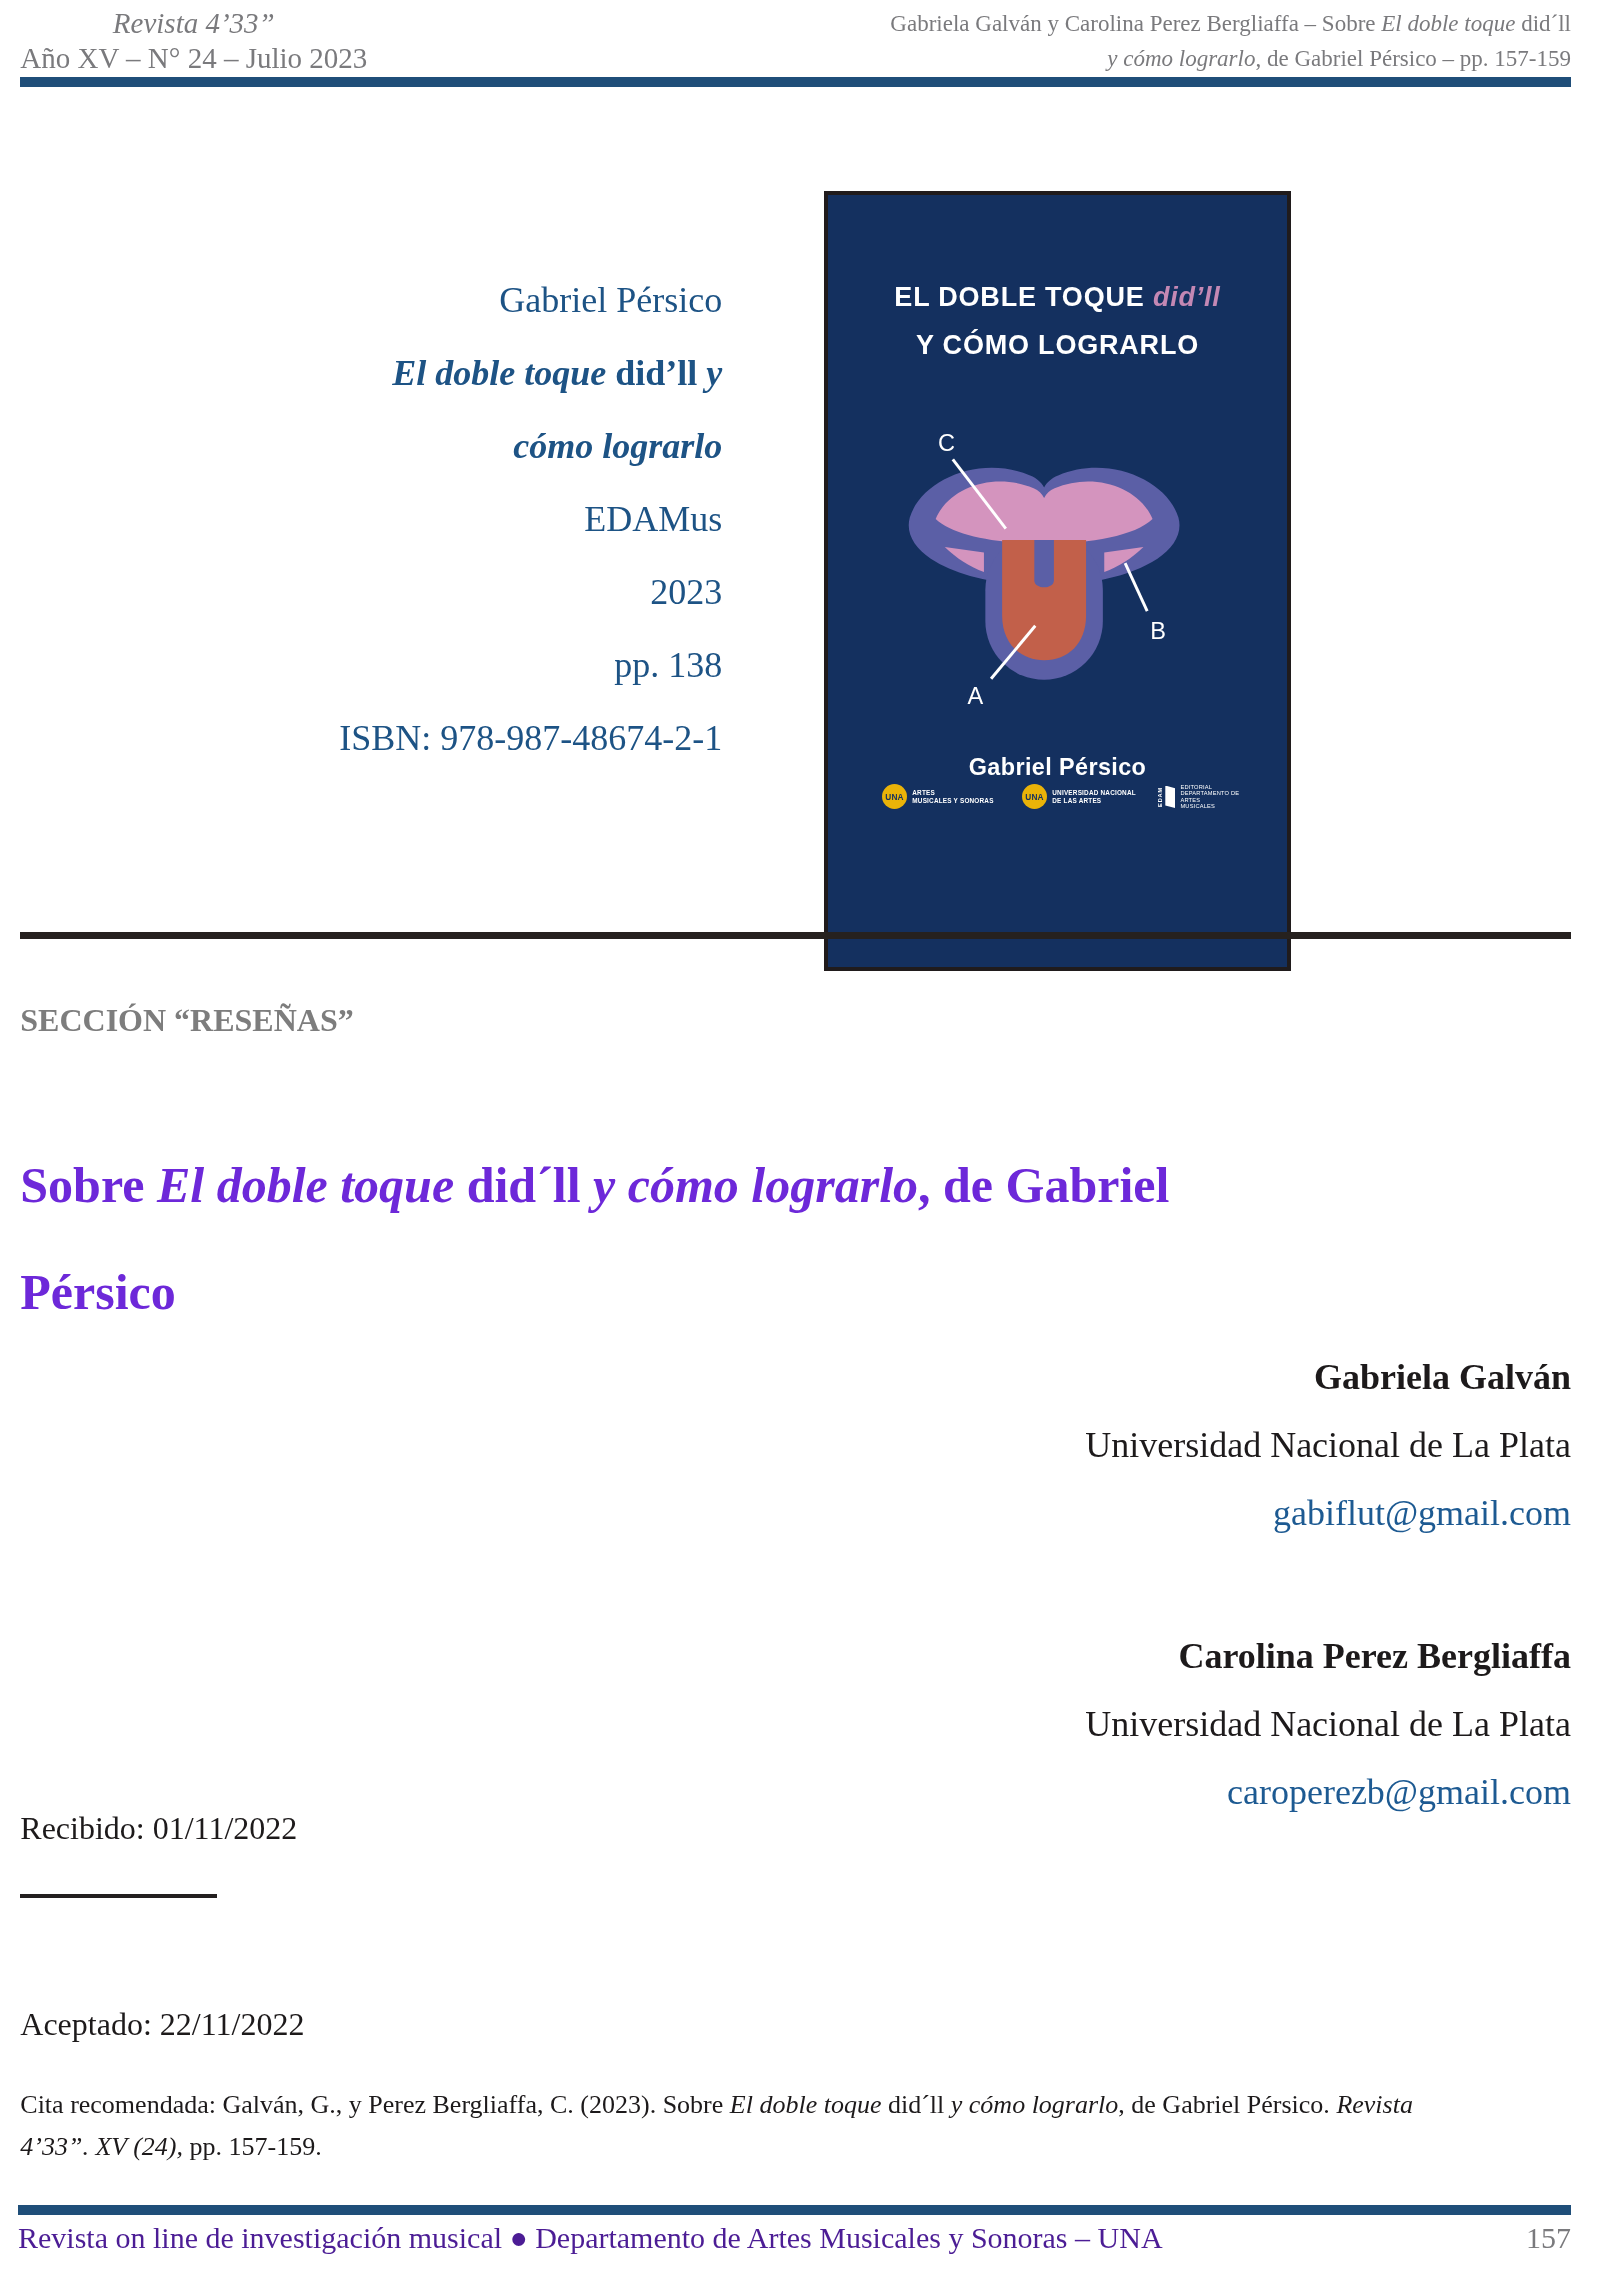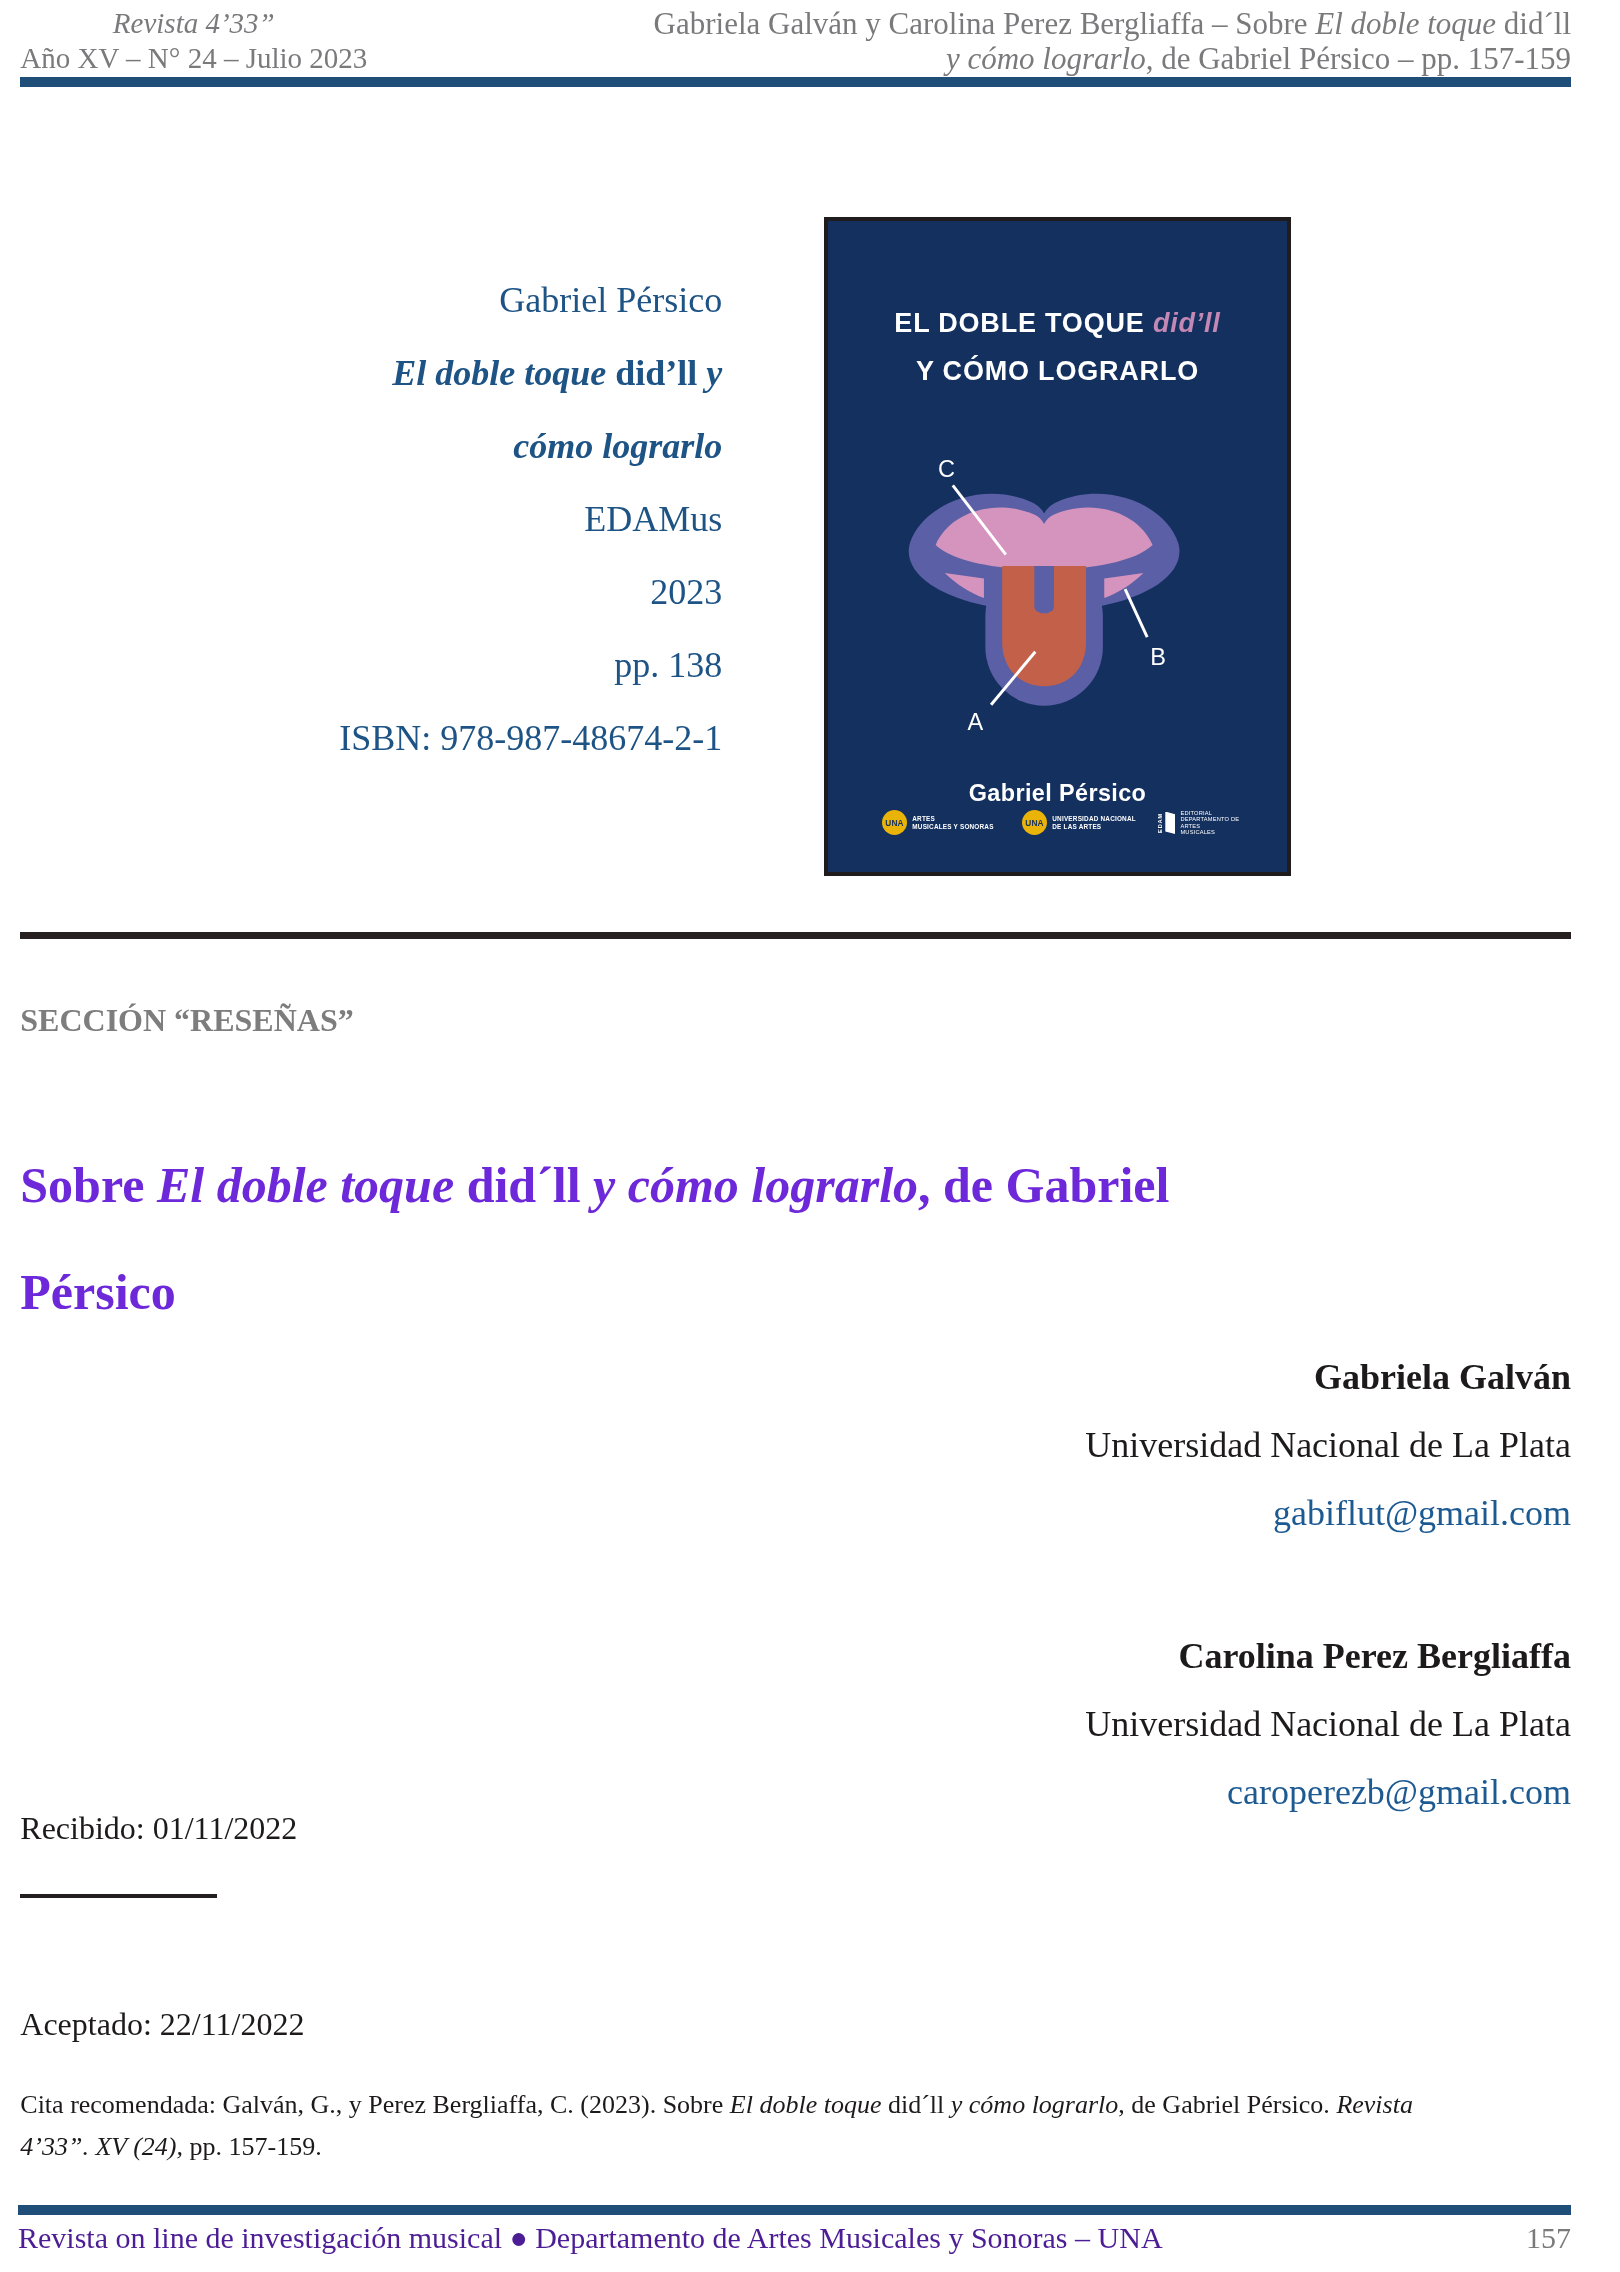--- a/index.html
+++ b/index.html
@@ -2,32 +2,32 @@
 <html style="font-size:12px"><head>
 <meta charset="utf-8">
 <style>
   html,body{margin:0;padding:0;background:#ffffff;}
   .page{position:relative;width:1621px;height:2273px;background:#fff;overflow:hidden;
         font-family:"Liberation Serif",serif;color:#231f20;}
 
   
   .hdr-left{position:absolute;left:20.3px;top:6px;font-size:29px;line-height:35px;color:#7a7a7d;text-align:center;}
   .hdr-left .jtitle{font-style:italic;}
-  .hdr-right{position:absolute;right:50px;top:6px;text-align:right;font-size:31px;line-height:35px;color:#7a7a7d;}
+  .hdr-right{position:absolute;right:50px;top:6px;text-align:right;font-size:23px;line-height:35px;color:#7a7a7d;}
   .hdr-rule{position:absolute;left:20.3px;right:50px;top:77px;height:9.8px;background:#1f4e79;}
 
   
   .book-info{position:absolute;left:20.3px;top:264px;width:702px;text-align:right;
              font-size:36px;line-height:73px;color:#1d5385;}
   .book-info .btitle{font-weight:bold;font-style:italic;}
   .book-info .btitle .upright{font-style:normal;}
 
   
-  .cover{position:absolute;left:824px;top:191px;width:467px;height:659px;box-sizing:border-box;
-         background:#14305f;border:4.5px solid #201b1c;font-family:"Liberation Sans",sans-serif;margin-top:26px;}
+  .cover{position:absolute;left:824px;top:191px;width:467px;height:780px;box-sizing:border-box;
+         background:#14305f;border:4.5px solid #201b1c;font-family:"Liberation Sans",sans-serif;}
   .cover-title{position:absolute;left:0;right:0;top:78px;text-align:center;color:#ffffff;
                font-weight:bold;font-size:27px;line-height:48px;letter-spacing:0.8px;}
   .cover-title .didll{color:#c488b4;font-style:italic;text-transform:none;}
   .mouth{position:absolute;left:60px;top:217px;}
   .cover-author{position:absolute;left:0;right:0;top:559px;text-align:center;color:#ffffff;
                 font-weight:bold;font-size:23.4px;letter-spacing:0.4px;}
   .logo-group{position:absolute;top:589px;display:flex;align-items:center;gap:5.3px;}
   .lg1{left:54px;} .lg2{left:194px;} .lg3{left:329px;}
   .una-circle{width:25px;height:25px;border-radius:50%;background:#eab308;color:#14305f;
               display:flex;align-items:center;justify-content:center;

